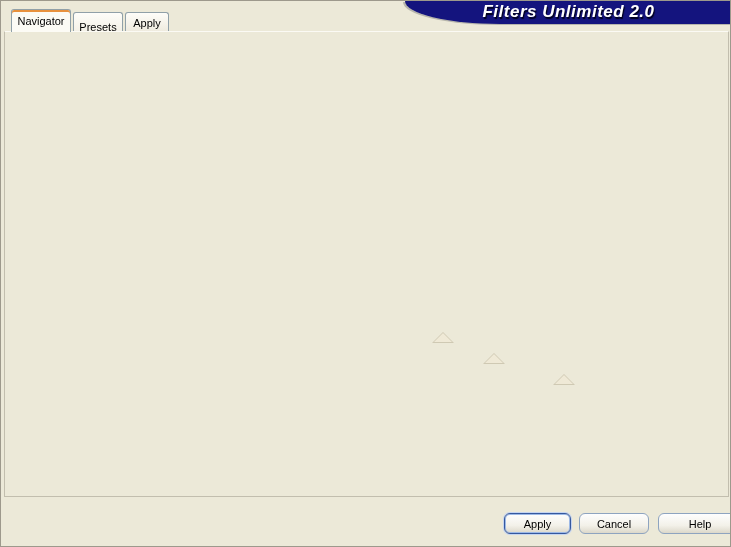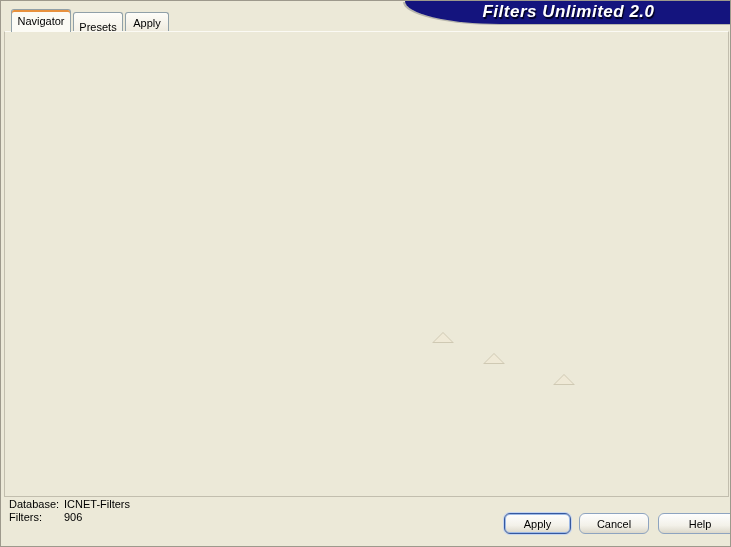--- a/index.html
+++ b/index.html
@@ -333,24 +333,20 @@
     <span class="tbtn"><span></span><span class="u">I</span><span>mport...</span></span>
     <span class="tbtn"><span>Filter </span><span class="u">I</span><span>nfo...</span></span>
     <span class="tbtn"><span></span><span class="u">E</span><span>ditor...</span></span>
   </div>
 
   <div class="tbar right">
     <span class="tbtn randomize">Randomize</span>
     <span class="tbtn reset">Reset</span>
   </div>
 
-  <div class="abs status">
-    <div><span class="lbl">Database:</span><span>ICNET-Filters</span></div>
-    <div><span class="lbl">Filters:</span><span>906</span></div>
-  </div>
 
   <div class="xpbtn apply">
       <span>Apply</span>
     </div>
   <div class="xpbtn cancel">
       <span>Cancel</span>
     </div>
   <div class="xpbtn help">
       <span>Help</span>
     </div>

